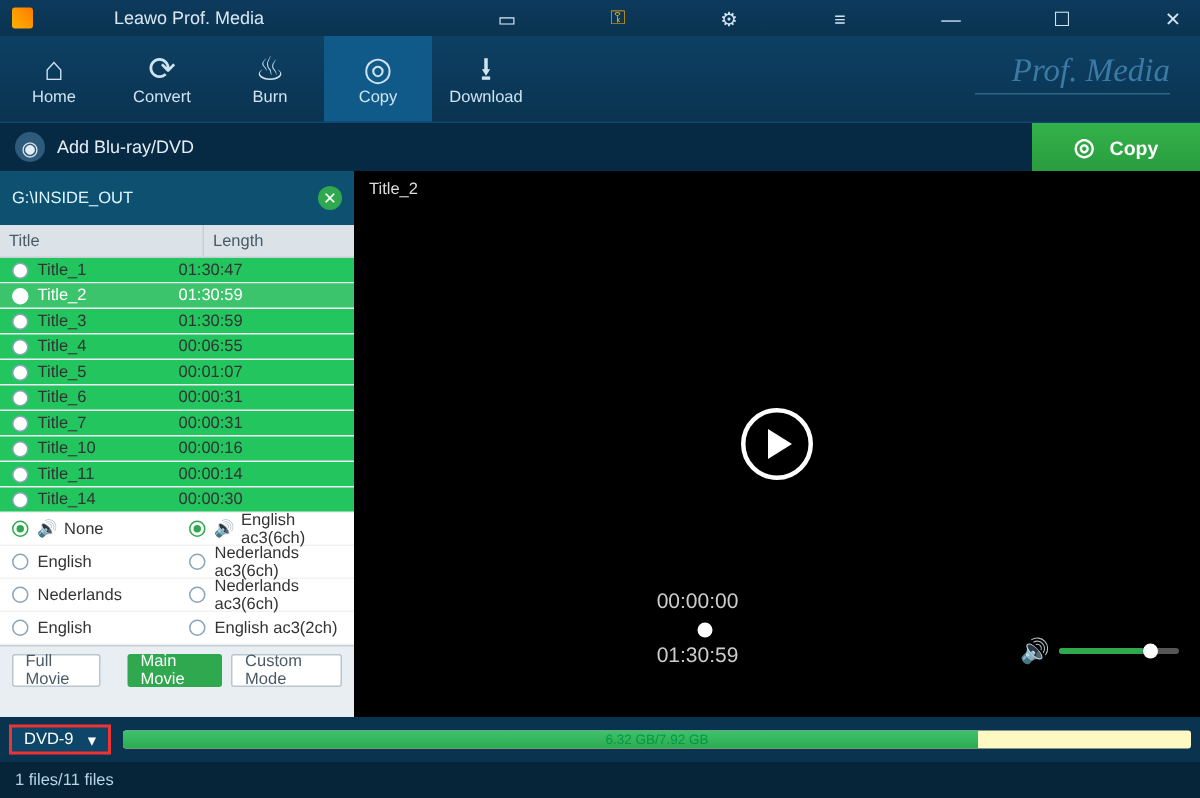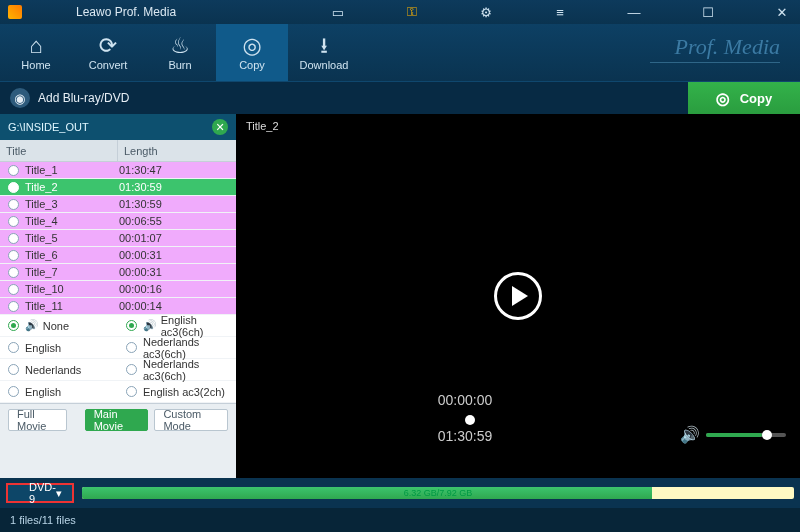--- a/index.html
+++ b/index.html
@@ -20,29 +20,29 @@
 .actionbar { height: 32px; background: #072a44; display: flex; align-items: center; padding-left: 10px; }
 .addwrap { display: flex; align-items: center; color: #e6eef5; font-size: 12px; cursor: pointer; }
 .addcircle { width: 20px; height: 20px; border-radius: 50%; background: #2e5b7c; display: flex; align-items: center; justify-content: center; margin-right: 8px; font-size: 13px; }
 .actionbar .gap { flex: 1; }
 .copybtn { width: 112px; height: 32px; background: linear-gradient(#33b24a,#2a9d3f); color: #fff; font-size: 13px; font-weight: 600; display: flex; align-items: center; justify-content: center; cursor: pointer; }
 .copybtn .ci { margin-right: 10px; font-size: 16px; }
 
 .content { display: flex; height: 364px; }
 .leftpane { width: 236px; background: #e9eef2; display: flex; flex-direction: column; }
 
-.srcrow { height: 26px; background: #0d506f; color: #dff6ff; display: flex; align-items: center; padding: 0 8px; font-size: 11px; }
+.srcrow { height: 36px; background: #0d506f; color: #dff6ff; display: flex; align-items: center; padding: 0 8px; font-size: 11px; }
 .srcrow .sgap { flex: 1; }
 .srcclose { width: 16px; height: 16px; border-radius: 50%; background: #2fa84f; color: #fff; font-size: 11px; display: flex; align-items: center; justify-content: center; cursor: pointer; }
 
 .hdrrow { height: 22px; background: #dbe3e9; display: flex; font-size: 11px; color: #4a5a66; border-bottom: 1px solid #c5cfd8; }
-.hdrrow .c1 { width: 118px; padding-left: 6px; display: flex; align-items: center; border-right: 1px solid #c5cfd8; text-align: center; }
+.hdrrow .c1 { width: 136px; padding-left: 6px; display: flex; align-items: center; border-right: 1px solid #c5cfd8; text-align: center; }
 .hdrrow .c2 { flex: 1; padding-left: 6px; display: flex; align-items: center; }
 
-.titlelist { flex: 0 0 auto; background: #f0abfc; }
+.titlelist { flex: 0 0 auto; background: #22c55e; }
 .trow { height: 17px; display: flex; align-items: center; font-size: 11px; color: #333; border-bottom: 1px solid #f0f3f6; cursor: pointer; }
 .trow.sel { background: #3cc46d; color: #fff; }
 .trow .radio { width: 11px; height: 11px; border: 1px solid #8aa4b8; border-radius: 50%; margin: 0 6px 0 8px; position: relative; flex-shrink: 0; background:#fff; }
 .trow.sel .radio { border-color: #fff; }
 .trow.sel .radio::after { content: ""; position: absolute; inset: 2px; border-radius: 50%; background: #fff; }
 .trow .tc1 { width: 94px; }
 .trow .tc2 { flex: 1; }
 
 .subaudhdr { height: 20px; background: #cfe0cf; display: flex; font-size: 11px; color: #4a5a4a; }
 .subaudhdr div { flex: 1; display: flex; align-items: center; justify-content: center; border-right: 1px solid #b9ccb9; font-weight: 600; }
@@ -66,21 +66,21 @@
 .playbtn::after { content: ""; border-left: 16px solid #fff; border-top: 10px solid transparent; border-bottom: 10px solid transparent; margin-left: 4px; }
 .timeline { position: absolute; bottom: 34px; left: 14px; right: 120px; display: flex; align-items: center; color: #ccc; font-size: 14px; gap: 10px; flex-direction: column; }
 .tlbar { flex: 1; height: 4px; background: #555; border-radius: 2px; position: relative; }
 .tlknob { position: absolute; left: 0; top: -3px; width: 10px; height: 10px; background: #fff; border-radius: 50%; }
 .volrow { position: absolute; bottom: 34px; right: 14px; display: flex; align-items: center; color: #ccc; gap: 6px; }
 .volbar { width: 80px; height: 4px; background: #555; border-radius: 2px; position: relative; }
 .volfill { position: absolute; left: 0; top: 0; bottom: 0; width: 70%; background: #2fa84f; border-radius: 2px; }
 .volknob { position: absolute; left: 70%; top: -3px; width: 10px; height: 10px; background: #fff; border-radius: 50%; }
 
 .bottom { height: 30px; background: #0a3350; display: flex; align-items: center; padding: 0 6px; gap: 8px; }
-.dvd9 { width: 68px; height: 20px; border: 2px solid #e33; background: #0d4668; color: #fff; font-size: 11px; display: flex; align-items: center; padding: 0 21px; cursor: pointer; justify-content: space-between; }
+.dvd9 { width: 68px; height: 20px; border: 2px solid #e33; background: #0d4668; color: #fff; font-size: 11px; display: flex; align-items: center; padding: 0 8px; cursor: pointer; justify-content: space-between; }
 .progress { flex: 1; height: 12px; background: #fef9c3; border-radius: 2px; position: relative; overflow: hidden; }
 .progfill { position: absolute; left: 0; top: 0; bottom: 0; width: 80%; background: linear-gradient(#3cc46d,#2fa84f); }
 .progtxt { position: absolute; left: 50%; top: 0; transform: translateX(-50%); font-size: 9px; color: #094; line-height: 12px; }
 
 .status { height: 24px; background: #072538; color: #b8d4e6; font-size: 11px; display: flex; align-items: center; padding: 0 10px; }
 </style>
 </head>
 <body>
 
 <div class="titlebar">
@@ -183,20 +183,25 @@
         <div class="trow">
           <div class="radio"></div>
           <div class="tc1">Title_10</div>
           <div class="tc2">00:00:16</div>
         </div>
         <div class="trow">
           <div class="radio"></div>
           <div class="tc1">Title_11</div>
           <div class="tc2">00:00:14</div>
         </div>
+        <div class="trow">
+          <div class="radio"></div>
+          <div class="tc1">Title_14</div>
+          <div class="tc2">00:00:30</div>
+        </div>
       </div>
     <div class="subaudbody">
       <div class="subcol" id="subcol">
           <div class="sarow sel">
             <div class="saradio"></div>
             <span class="spk">🔊</span>
             <span>None</span>
           </div>
           <div class="sarow">
             <div class="saradio"></div>

